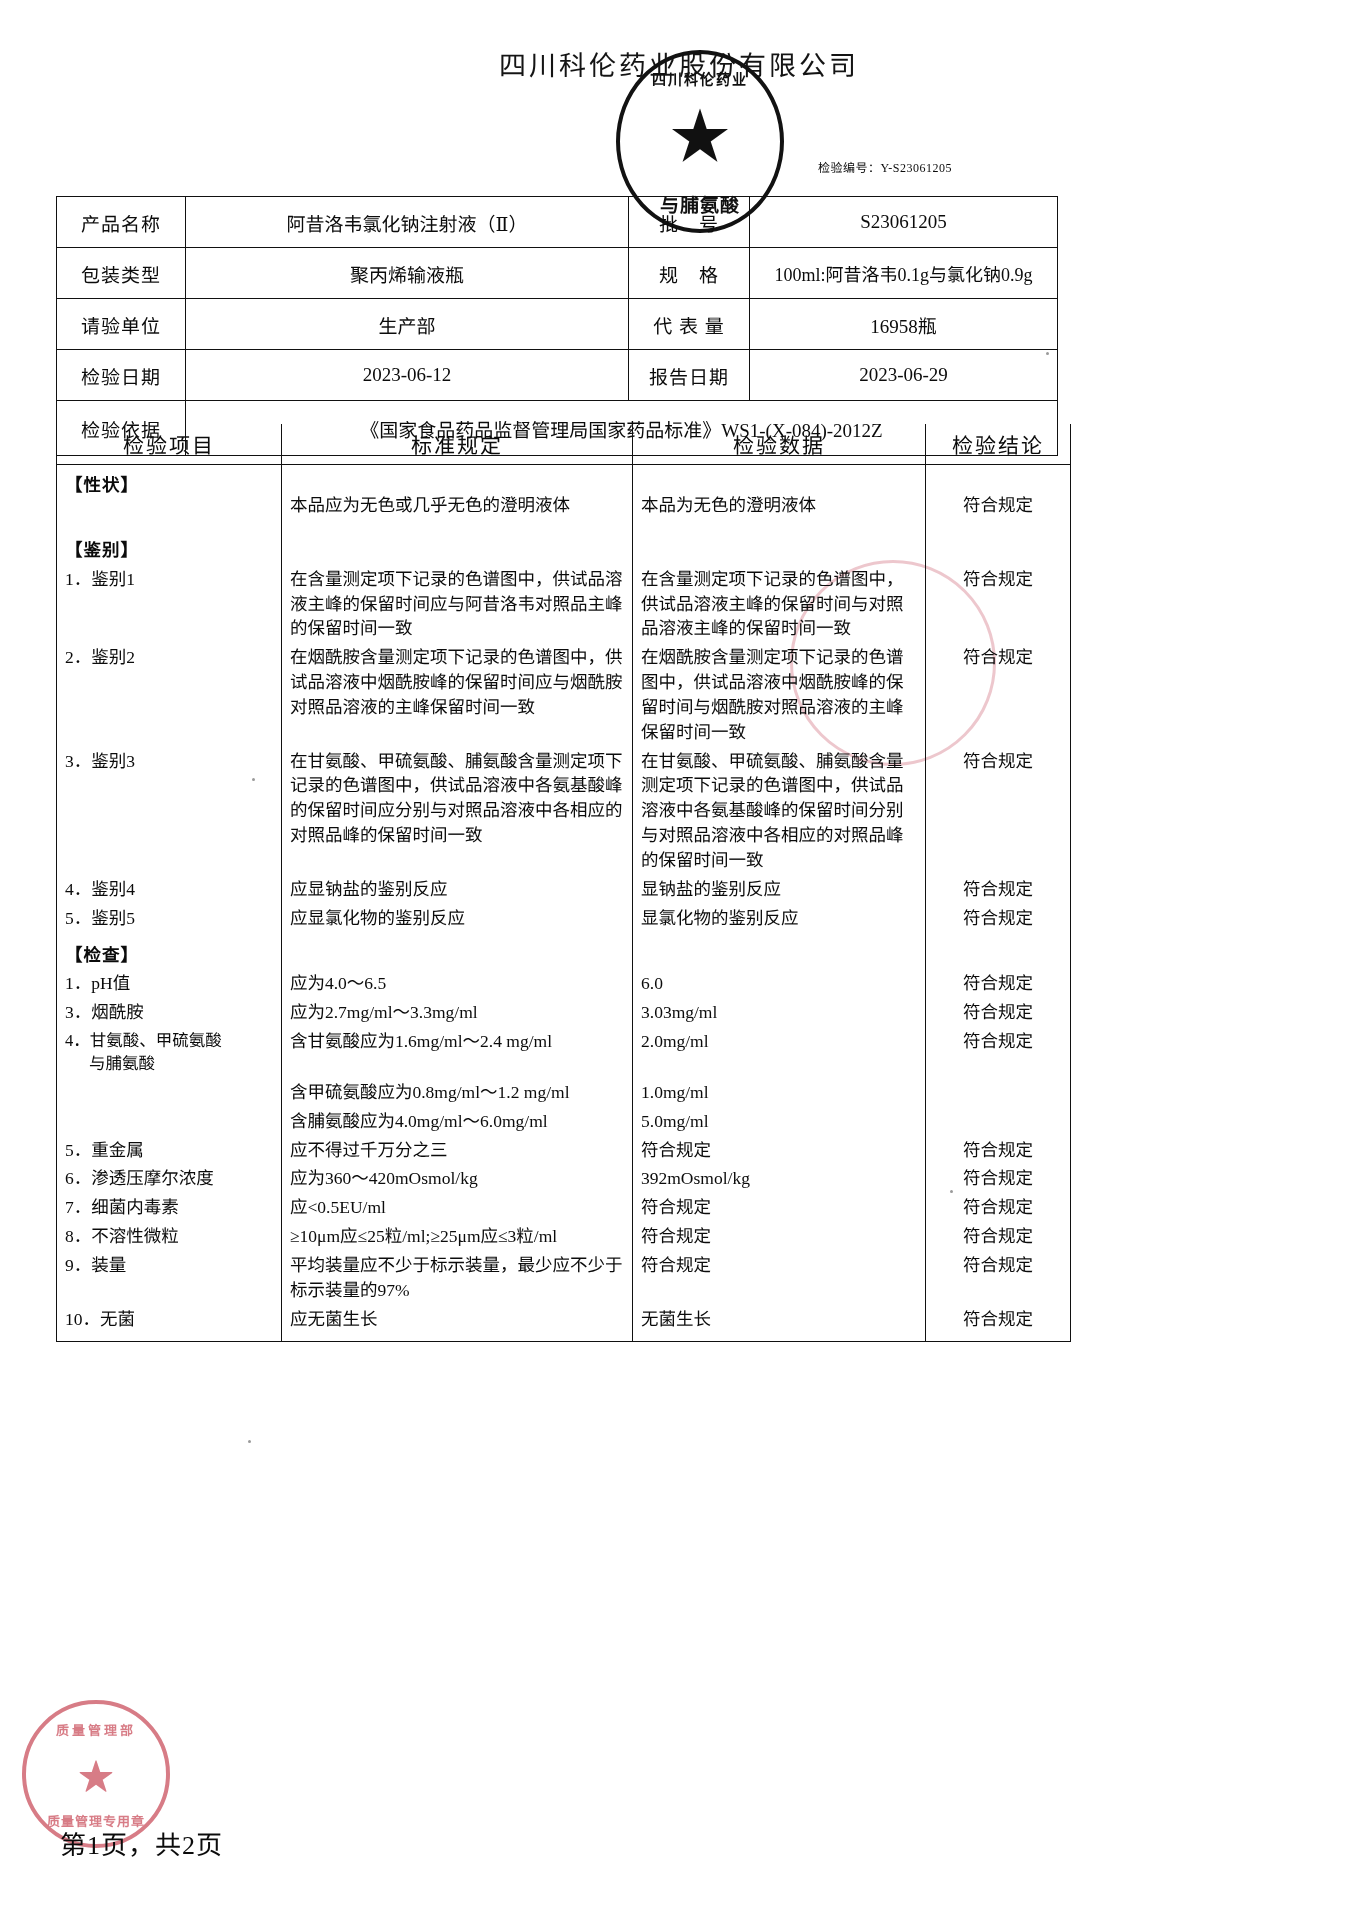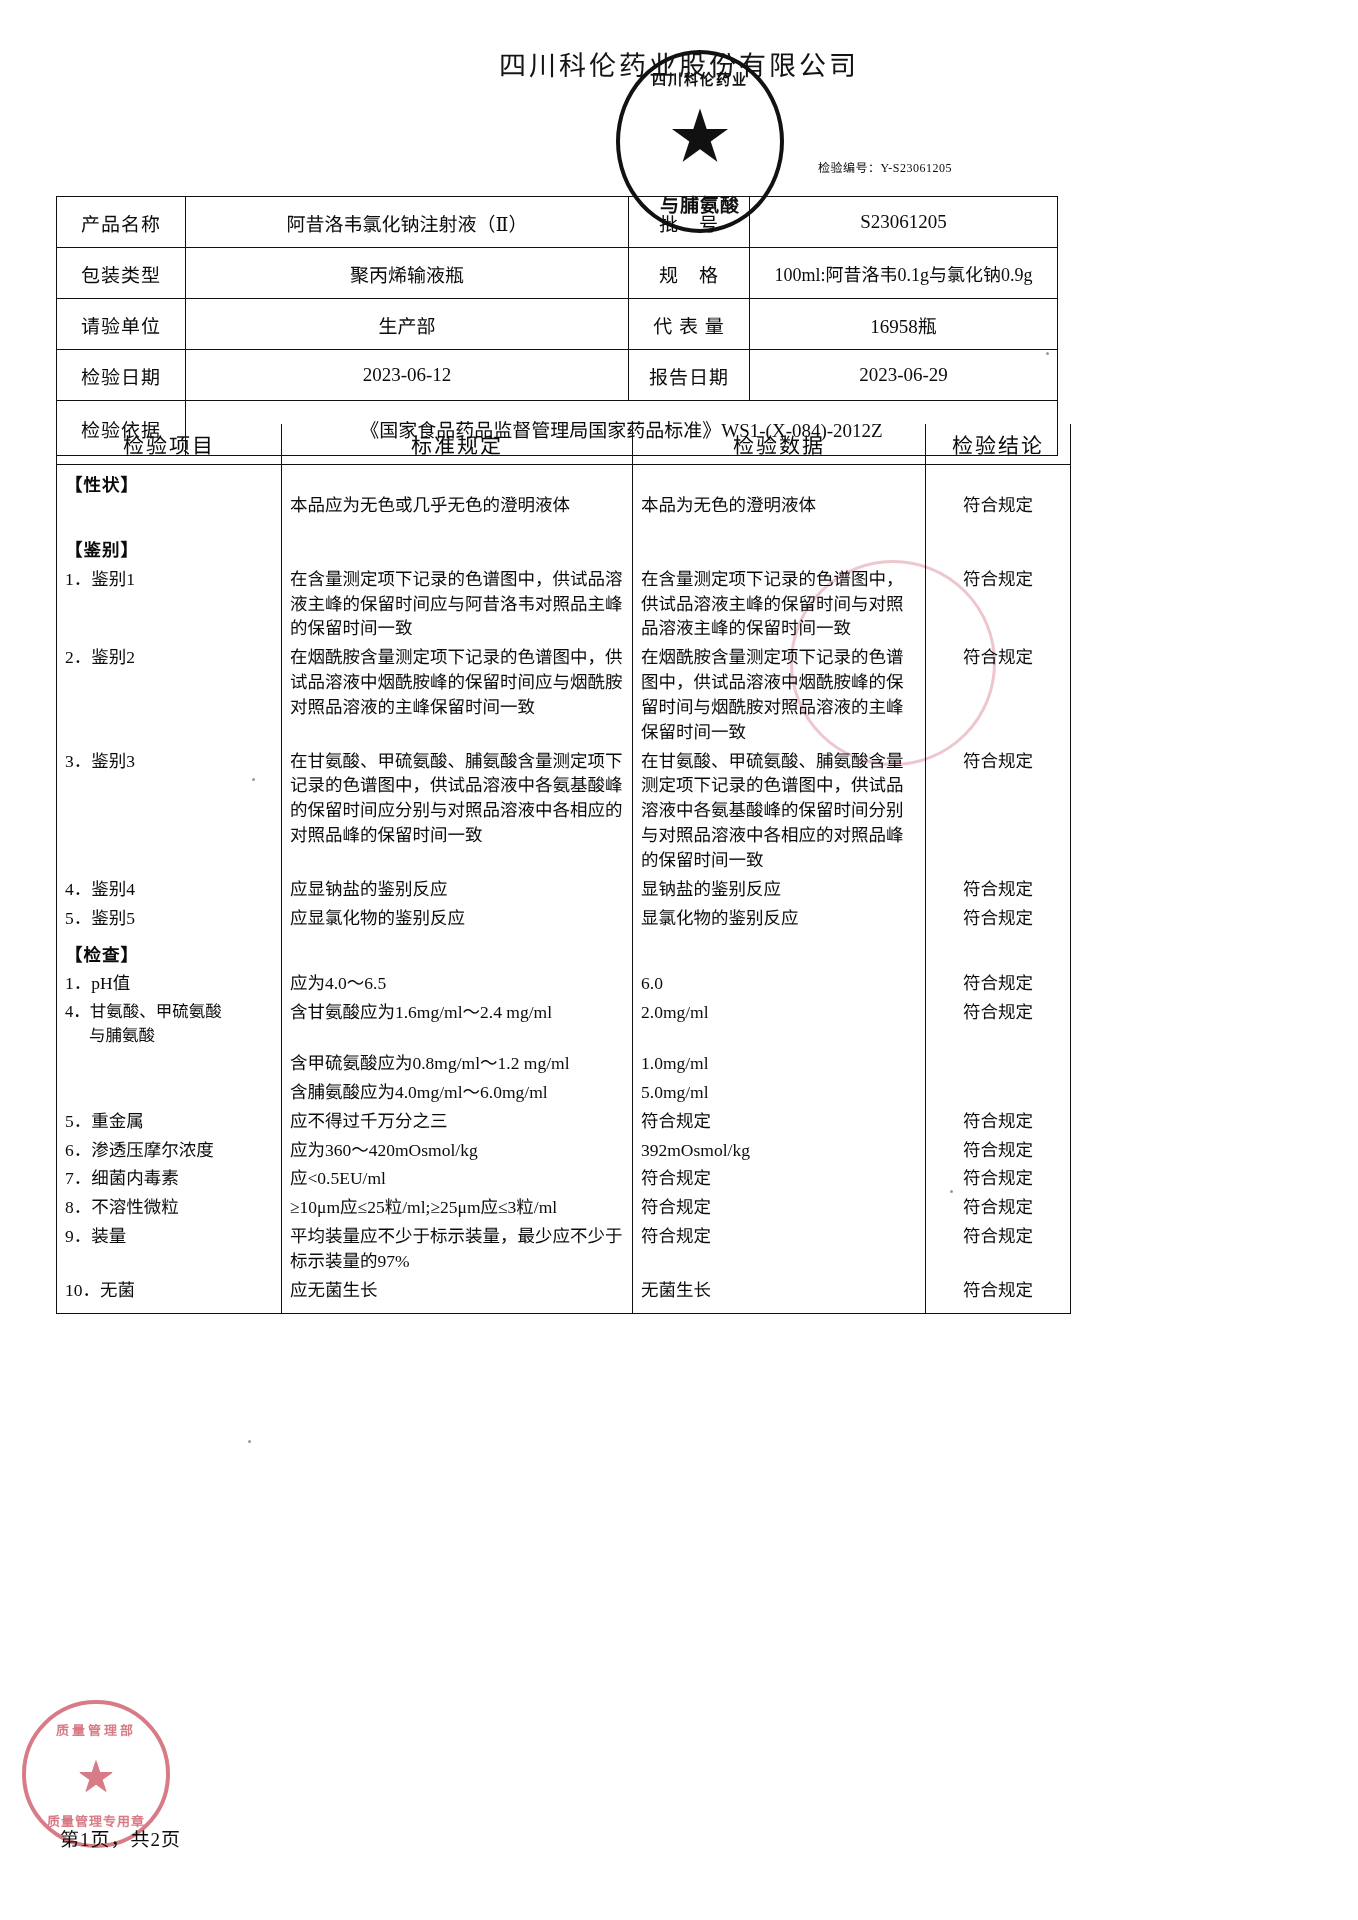--- a/index.html
+++ b/index.html
@@ -159,21 +159,21 @@
   .c-spec{width:348px;}
   .c-data{width:290px;}
   .c-concl{width:142px; text-align:center;}
   .sect{font-weight:bold;letter-spacing:1px;}
   .idt{padding-left:26px;}
   .pad-t{padding-top:12px;}
   
   .footer{
     position:absolute;
     left:60px; top:1824px;
-    font-size:19px;
+    font-size:26px;
     letter-spacing:1px;
     text-align:right;
   }
   .speck{position:absolute;width:3px;height:3px;background:#9a9a9a;border-radius:50%;}
 </style>
 </head>
 <body>
 
 <div class="page">
 
@@ -284,20 +284,26 @@
       <tr>
         <td class="c-item sect" style="padding-top:10px">【检查】</td>
         <td class="c-spec"></td>
         <td class="c-data"></td>
         <td class="c-concl"></td>
       </tr>
       <tr>
         <td class="c-item idt">1．pH值</td>
         <td class="c-spec">应为4.0～6.5</td>
         <td class="c-data">6.0</td>
+        <td class="c-concl">符合规定</td>
+      </tr>
+      <tr>
+        <td class="c-item idt">3．烟酰胺</td>
+        <td class="c-spec">应为2.7mg/ml～3.3mg/ml</td>
+        <td class="c-data">3.03mg/ml</td>
         <td class="c-concl">符合规定</td>
       </tr>
       <tr>
         <td class="c-item idt" style="font-size:16.5px">
           <div>4．甘氨酸、甲硫氨酸</div>
           <div class="idt" style="padding-left:24px">与脯氨酸</div>
         </td>
         <td class="c-spec">含甘氨酸应为1.6mg/ml～2.4 mg/ml</td>
         <td class="c-data">2.0mg/ml</td>
         <td class="c-concl">符合规定</td>

